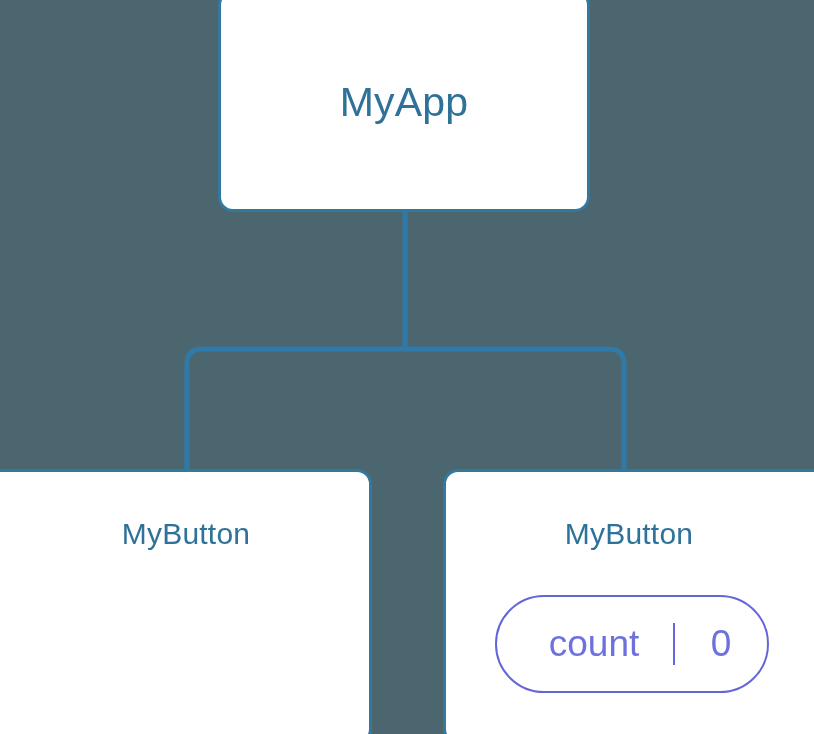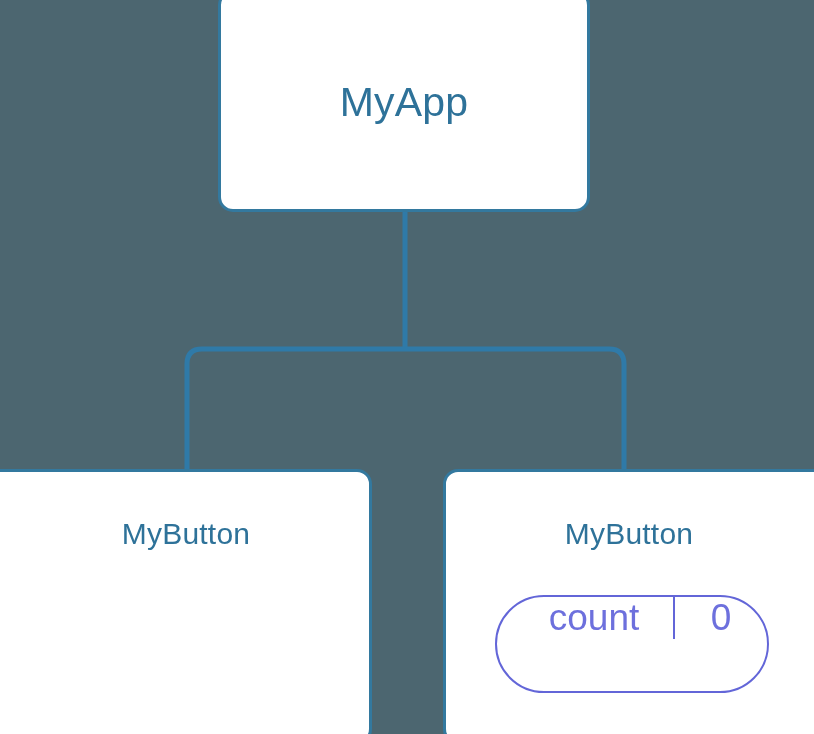--- a/index.html
+++ b/index.html
@@ -93,21 +93,21 @@
   .pill-wrap {
     position: absolute;
     display: flex;
     align-items: center;
     justify-content: center;
   }
 
   .pill {
     position: relative;
     display: flex;
-    align-items: flex-start;
+    align-items: center;
     box-sizing: border-box;
     background: #ffffff;
     border-radius: 999px;
   }
 
   .pill-cell {
     display: flex;
     align-items: center;
     justify-content: center;
     box-sizing: border-box;

